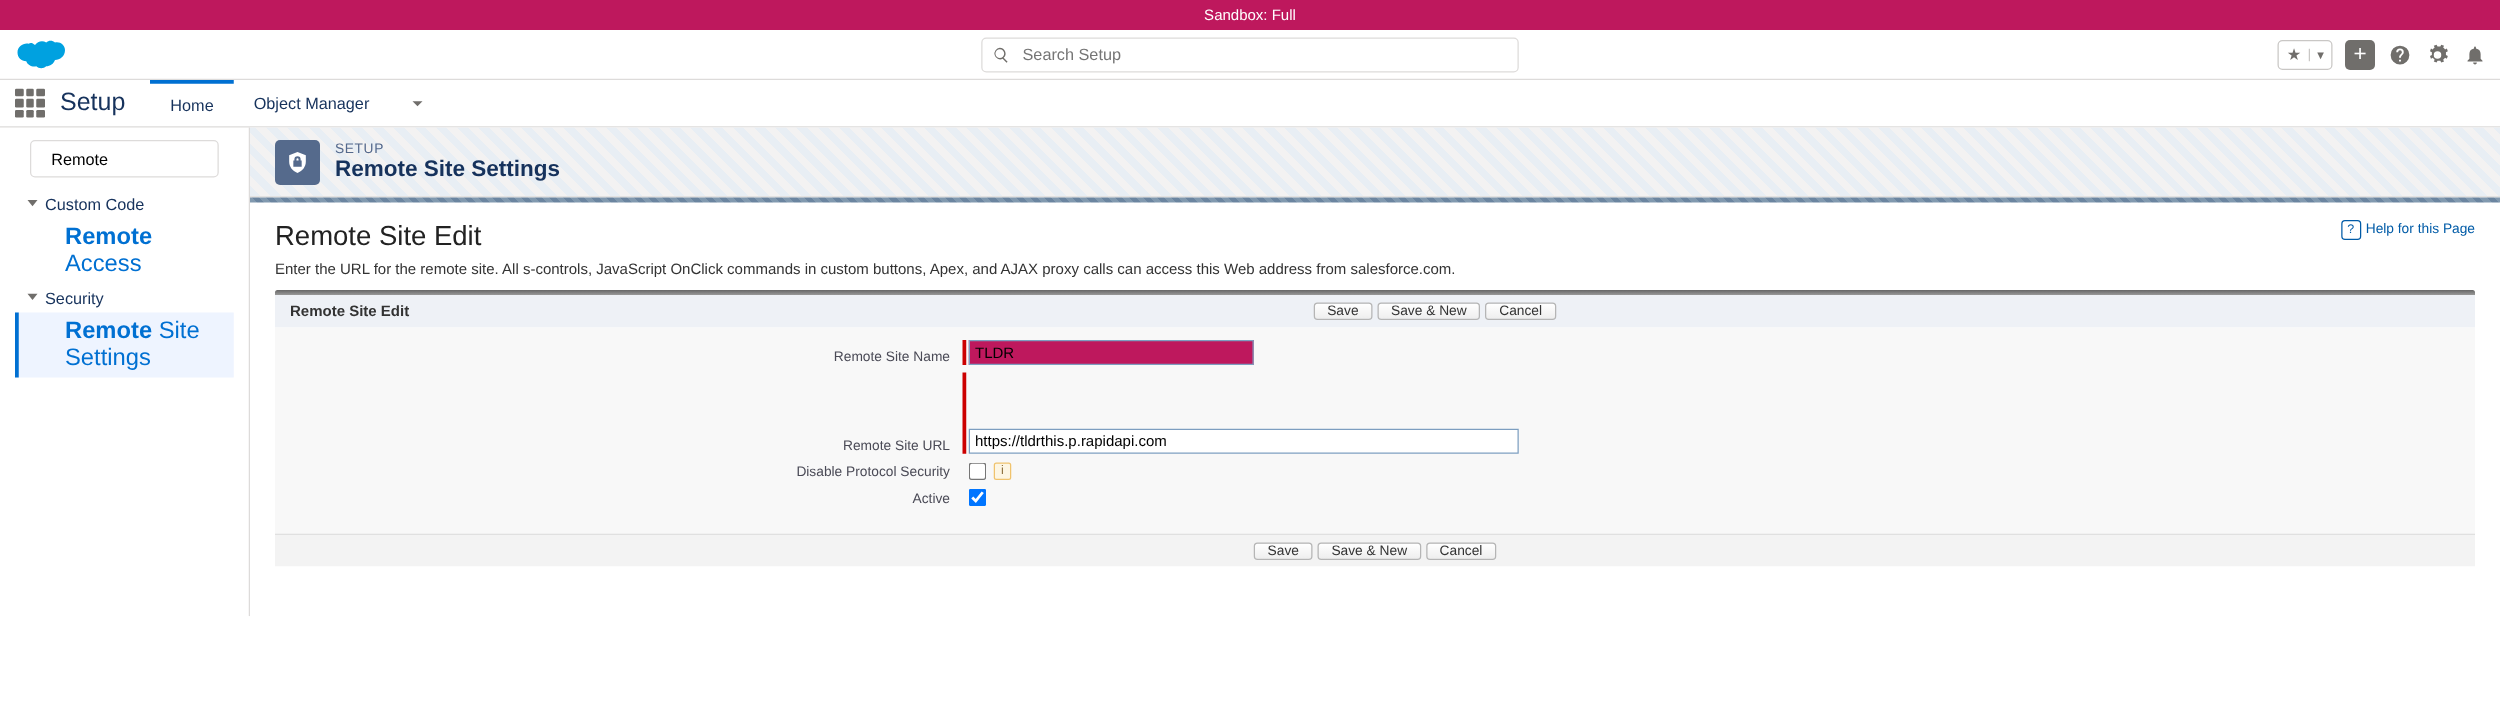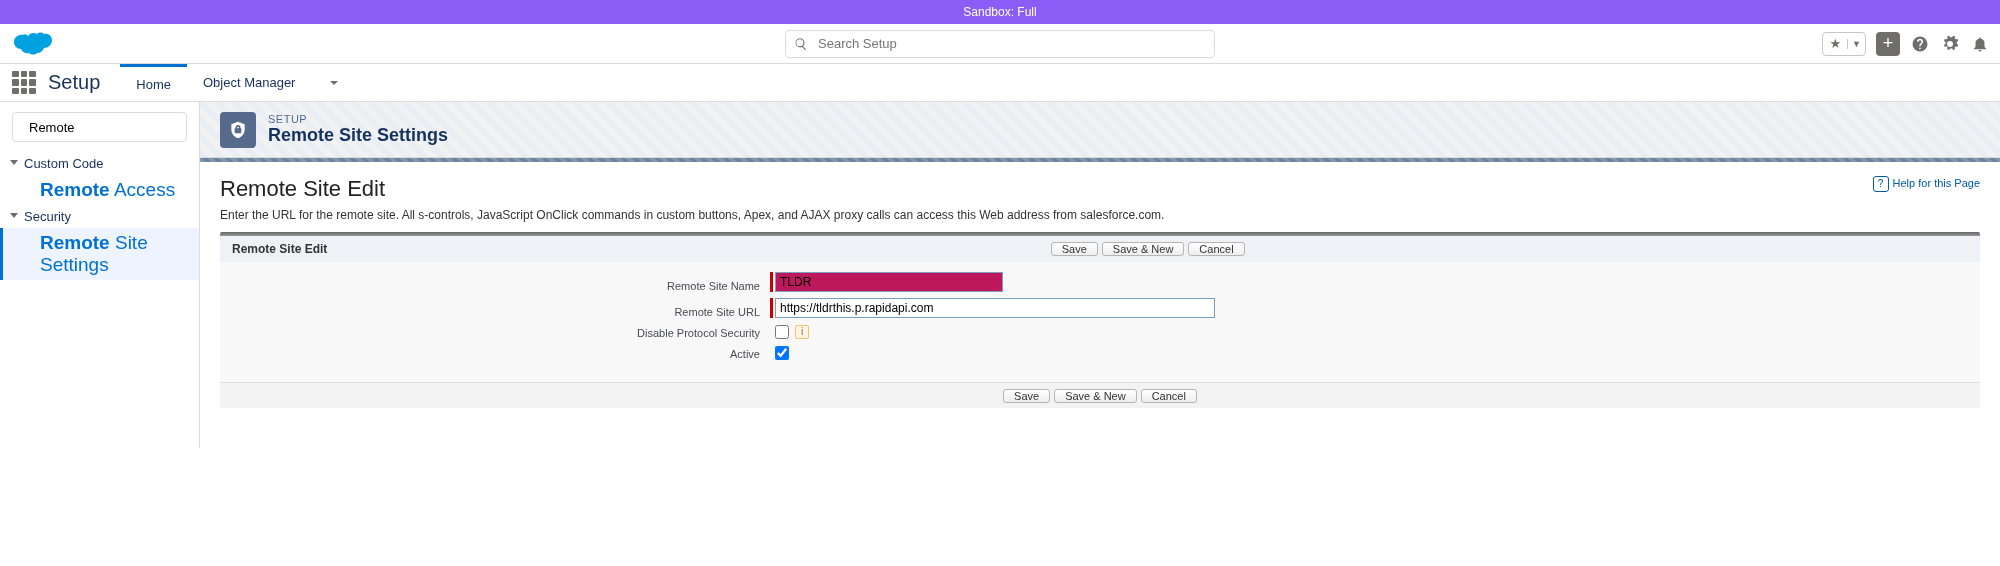--- a/index.html
+++ b/index.html
@@ -1,18 +1,18 @@
 <!DOCTYPE html>
 <html><head>
 <meta charset="utf-8">
 <style>
 * { margin: 0; padding: 0; box-sizing: border-box; font-family: "Salesforce Sans", Arial, sans-serif; }
 body { background: #fff; color: #16325c; font-size: 13px; overflow: hidden; }
 
-.sandbox-bar { background: #8b5cf6; color: #fff; height: 24px; display: flex; align-items: center; justify-content: center; font-size: 12px; }
+.sandbox-bar { background: #be185d; color: #fff; height: 24px; display: flex; align-items: center; justify-content: center; font-size: 12px; }
 .top-header   { background: #fff; height: 40px; display: flex; align-items: center; border-bottom: 1px solid #dddbda; position: relative; }
 .logo-cloud   { width: 44px; height: 30px; margin-left: 10px; }
 .search-wrap  { position: absolute; left: 50%; transform: translateX(-50%); width: 430px; height: 28px; border: 1px solid #dddbda; border-radius: 4px; display: flex; align-items: center; padding: 0 8px; }
 .search-wrap svg { width: 14px; height: 14px; fill: #706e6b; flex-shrink: 0; }
 .search-wrap input { border: none; outline: none; flex: 1; padding-left: 10px; font-size: 13px; color: #706e6b; background: transparent; }
 .header-icons { position: absolute; right: 10px; display: flex; align-items: center; gap: 10px; }
 .hi-fav   { border: 1px solid #c9c7c5; border-radius: 4px; display: flex; align-items: center; height: 24px; }
 .hi-fav span:first-child { padding: 0 6px; color: #706e6b; }
 .hi-fav span:last-child  { border-left: 1px solid #c9c7c5; padding: 0 4px; font-size: 9px; color: #706e6b; }
 .hi-plus { width: 24px; height: 24px; background: #706e6b; border-radius: 4px; display: flex; align-items: center; justify-content: center; color: #fff; font-size: 18px; cursor: pointer; }
@@ -21,21 +21,21 @@
 
 .nav-bar { height: 38px; display: flex; align-items: center; border-bottom: 1px solid #dddbda; }
 .app-launcher { width: 24px; height: 24px; margin: 0 12px; display: grid; grid-template-columns: repeat(3,1fr); grid-template-rows: repeat(3,1fr); gap: 2px; cursor: pointer; }
 .app-launcher span { background: #706e6b; border-radius: 1px; }
 .nav-title { font-size: 20px; font-weight: 400; color: #16325c; margin-right: 20px; }
 .nav-tab { height: 38px; display: flex; align-items: center; padding: 0 16px; font-size: 13px; color: #16325c; cursor: pointer; }
 .nav-tab.active { border-top: 3px solid #0070d2; font-weight: 400; }
 .nav-tab.dropdown svg { width: 10px; height: 10px; margin-left: 2px; fill: #706e6b; }
 
 .body-row { display: flex; height: calc(100% - 111px); }
-.sidebar { width: 200px; border-right: 1px solid #dddbda; padding: 10px 0; }
+.sidebar { width: 200px; border-right: 1px solid #dddbda; padding: 10px 12px; }
 .sb-search { margin: 0 12px 10px; border: 1px solid #dddbda; border-radius: 4px; height: 30px; display: flex; align-items: center; padding: 0 8px; }
 .sb-search svg { width: 14px; height: 14px; fill: #706e6b; }
 .sb-search input { border: none; outline: none; flex: 1; padding-left: 8px; font-size: 13px; background: transparent; }
 .sb-group { padding: 4px 12px 4px 24px; font-size: 13px; color: #16325c; position: relative; cursor: pointer; }
 .sb-group::before { content: ""; position: absolute; left: 10px; top: 8px; width: 0; height: 0; border-left: 4px solid transparent; border-right: 4px solid transparent; border-top: 5px solid #706e6b; }
 .sb-item { padding: 4px 12px 4px 40px; font-size: 19px; color: #0070d2; cursor: pointer; }
 .sb-item.selected { background: #eef4ff; border-left: 3px solid #0070d2; padding-left: 37px; }
 .sb-help { padding: 10px 12px; font-size: 12px; color: #3e3e3c; }
 
 .content { flex: 1; overflow: auto; }
@@ -57,21 +57,21 @@
 .btn-row { flex: 1; display: flex; justify-content: center; gap: 4px; }
 .sf-btn { background: linear-gradient(#fff,#eee); border: 1px solid #b5b5b5; border-radius: 3px; padding: 0 10px; font-size: 11px; color: #333; cursor: pointer; }
 
 .form-grid { background: #f8f8f8; padding: 10px 0 16px; }
 .form-row { display: flex; align-items: flex-end; margin-bottom: 6px; }
 .form-row label { width: 550px; text-align: right; padding-right: 10px; font-size: 11px; color: #4a4a56; padding-top: 3px; }
 .req-bar { width: 3px; align-self: stretch; background: #c00; margin-right: 2px; }
 .no-req  { width: 5px; }
 .text-in { width: 228px; height: 20px; border: 1px solid #7d9ec0; font-size: 12px; padding: 1px 4px; background: #fff; }
 .text-in.sel { background: #be185d; }
-.text-in.url { width: 440px; }
+.text-in.url { width: 440px; margin-top: 45px; }
 textarea.text-in { width: 380px; height: 50px; resize: both; }
 .cb { width: 14px; height: 14px; }
 .info-i { display: inline-block; width: 14px; height: 14px; border: 1px solid #f0c36d; background: #fdf6e3; color: #8a6d3b; border-radius: 2px; text-align: center; line-height: 12px; font-size: 10px; margin-left: 6px; cursor: help; }
 
 .footer-btns { background: #f3f3f3; height: 26px; display: flex; align-items: center; justify-content: center; gap: 4px; border-top: 1px solid #e0e0e0; }
 </style>
 </head>
 <body>
 
 <div class="sandbox-bar">Sandbox: Full</div>

